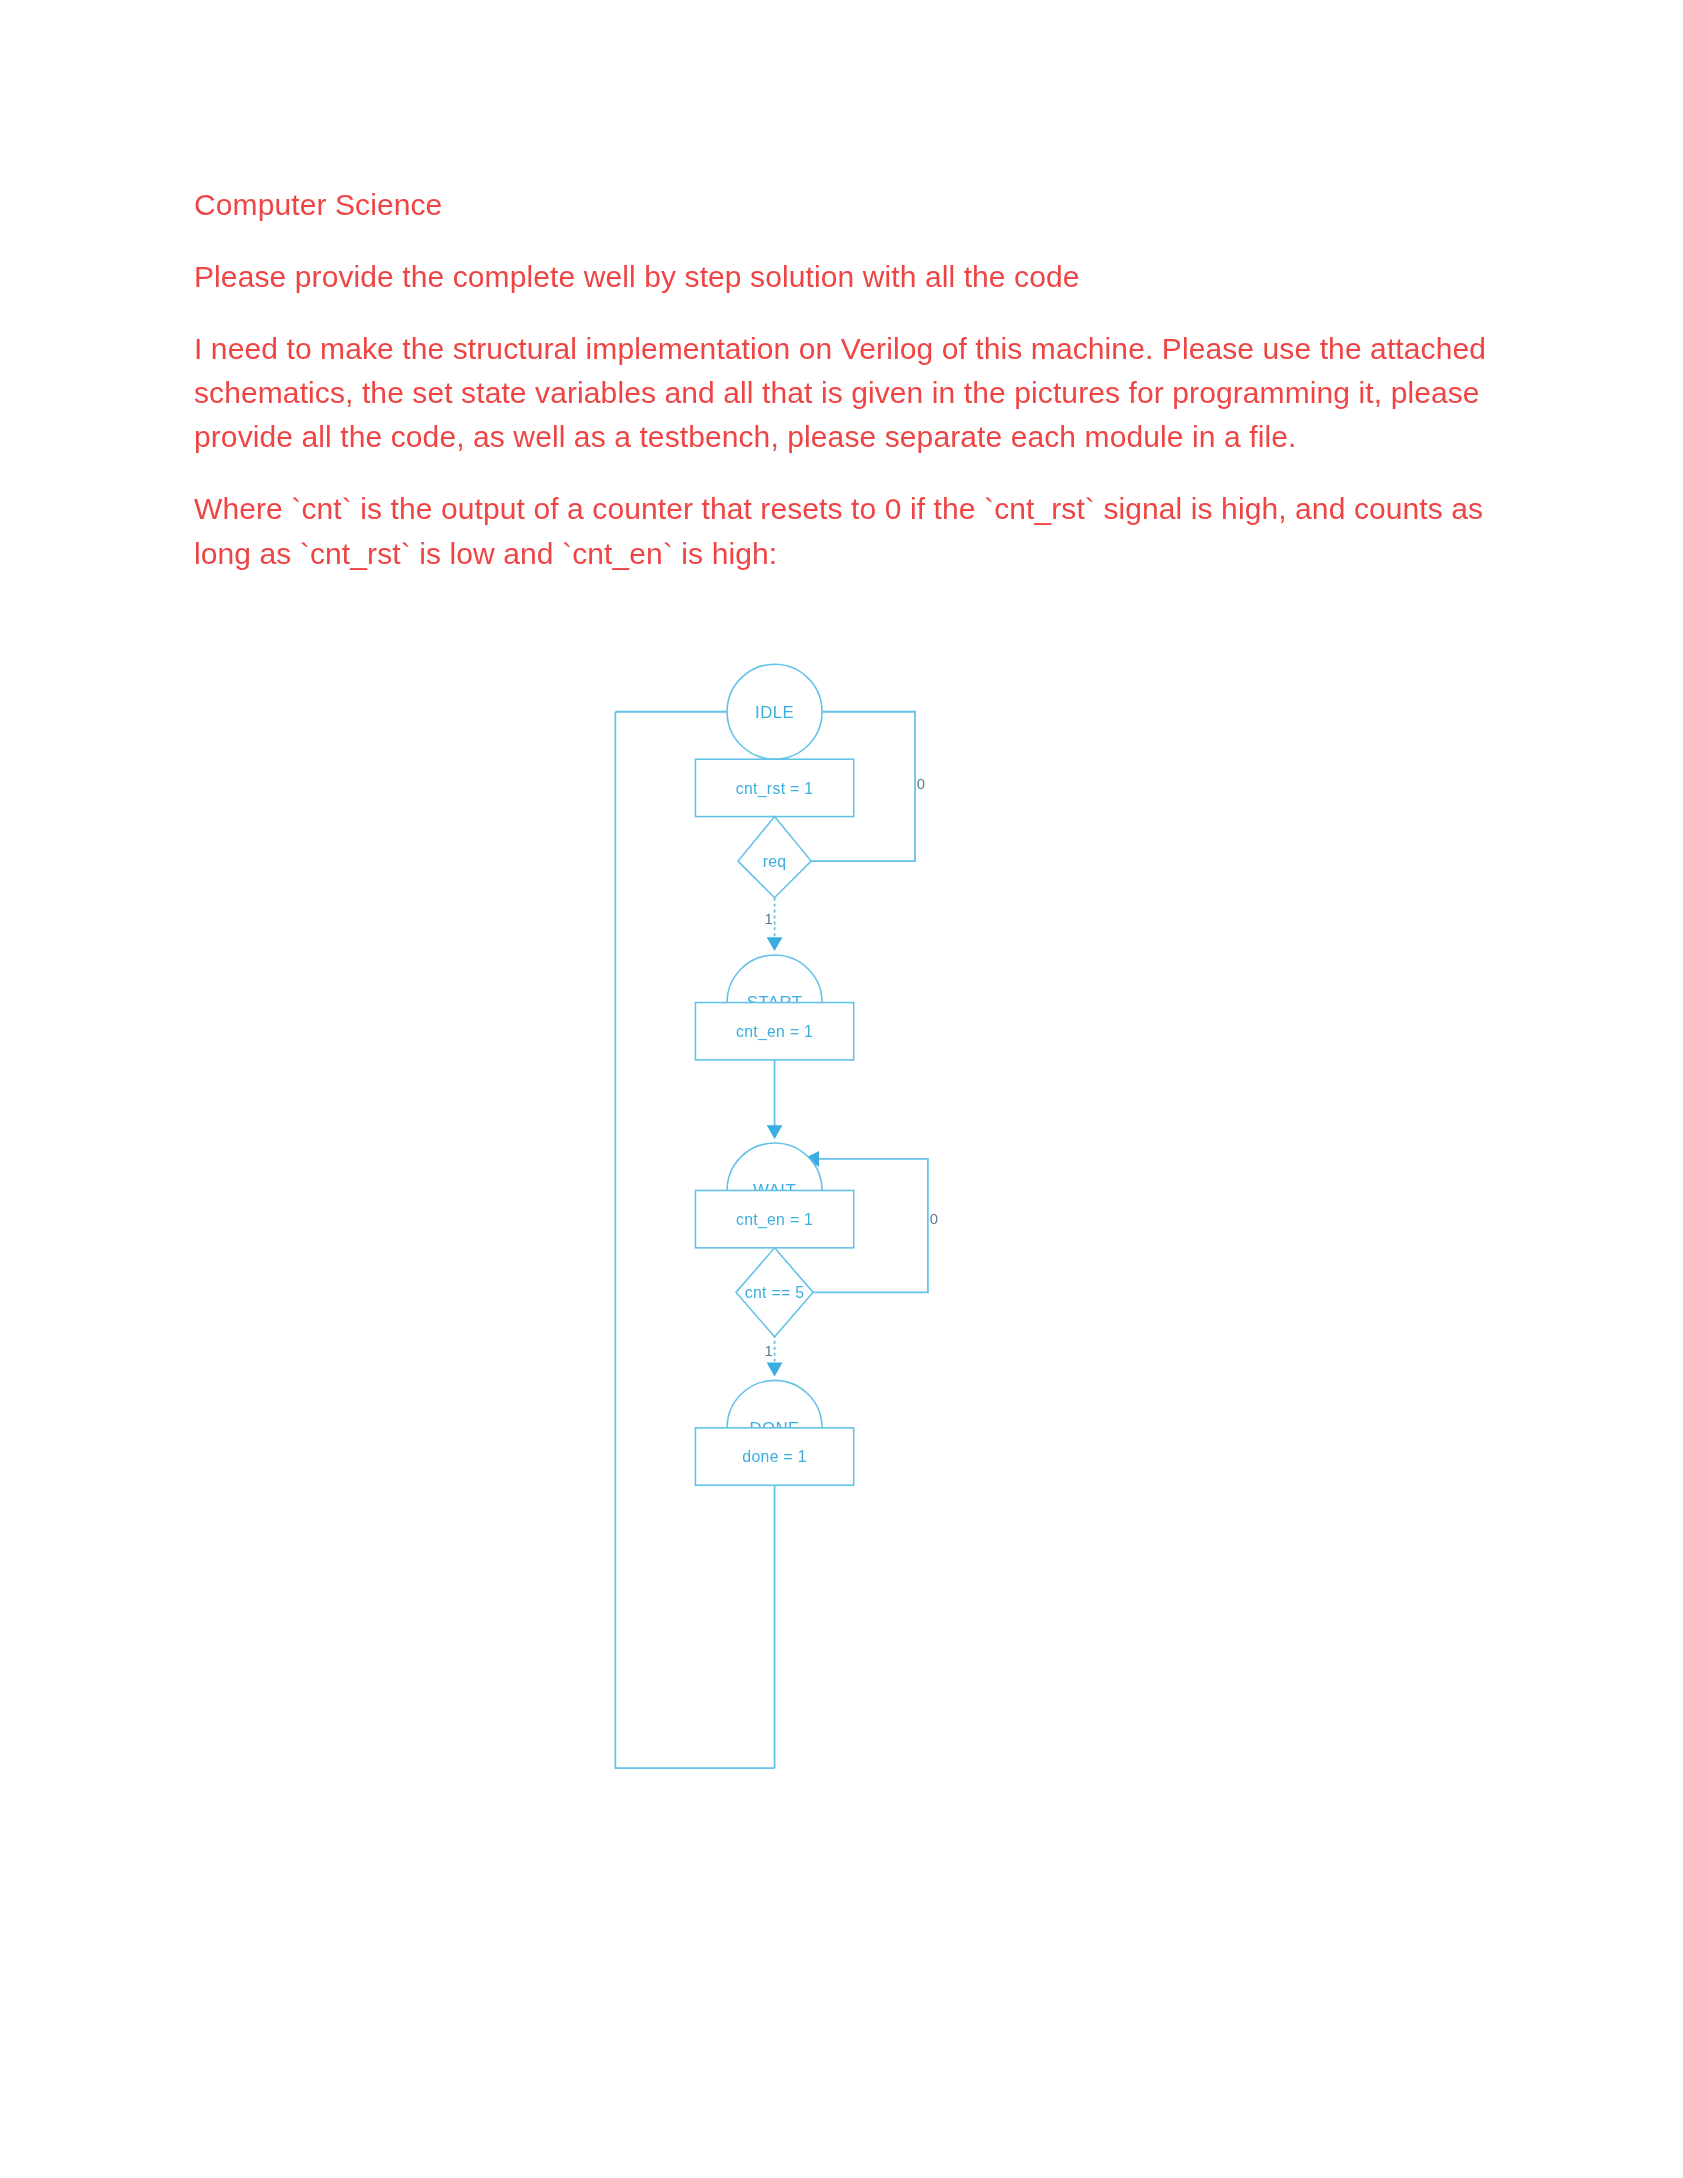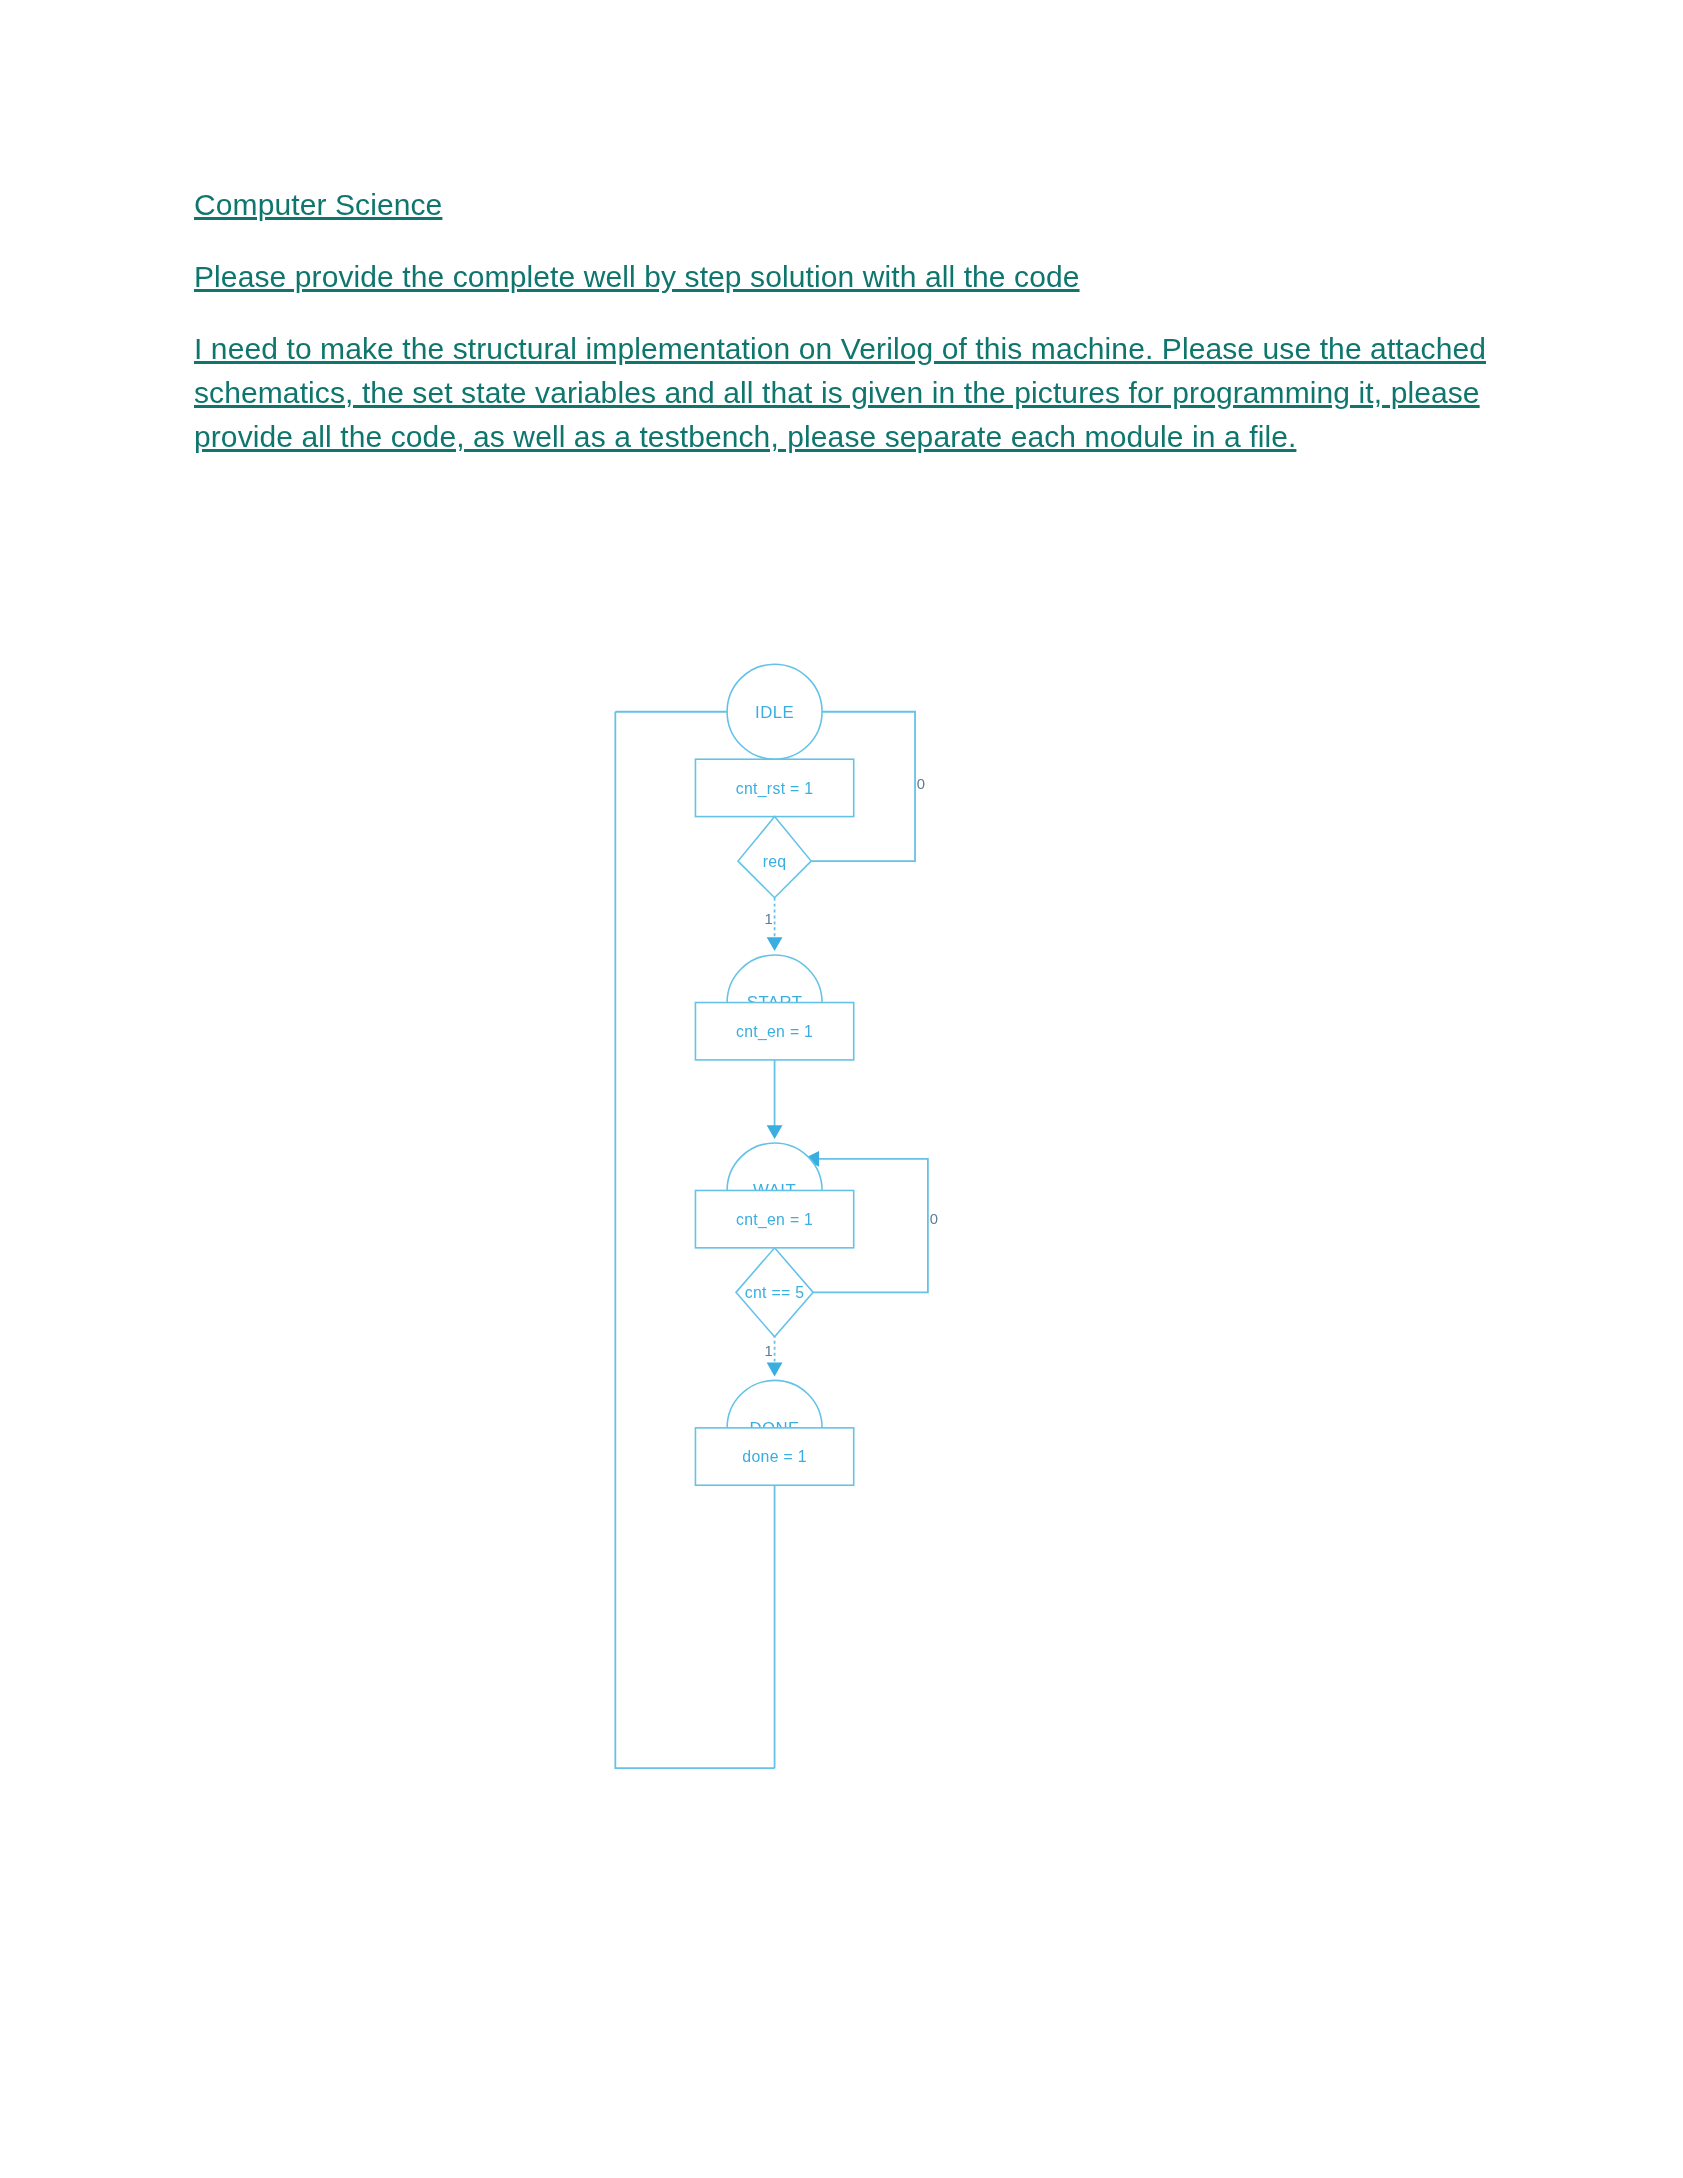--- a/index.html
+++ b/index.html
@@ -26,24 +26,23 @@
   .doc-body {
     position: absolute;
     left: 194px;
     top: 183px;
     width: 1297px;
   }
   p.para {
     margin: 0 0 28px 0;
     font-size: 30px;
     line-height: 1.47;
-    color: #0f766e;
+    color: #ef4444;
     font-family: "Liberation Sans", sans-serif;
     letter-spacing: 0.1px;
-    text-decoration: underline;
   }
   p.para:last-child { margin-bottom: 0; }
 
   .diagram-wrap {
     position: absolute;
     left: 554px;
     top: 650px;
     width: 455px;
     height: 1168px;
   }
@@ -87,20 +86,21 @@
 </style>
 </head>
 <body>
 
 <div class="page">
 
   <div class="doc-body">
     <p class="para">Computer Science</p>
     <p class="para">Please provide the complete well by step solution with all the code</p>
     <p class="para">I need to make the structural implementation on Verilog of this machine. Please use the attached schematics, the set state variables and all that is given in the pictures for programming it, please provide all the code, as well as a testbench, please separate each module in a file.</p>
+    <p class="para">Where `cnt` is the output of a counter that resets to 0 if the `cnt_rst` signal is high, and counts as long as `cnt_rst` is low and `cnt_en` is high:</p>
   </div>
 
   <div class="diagram-wrap">
     <svg width="455" height="1168" viewBox="0 0 460 1180" xmlns="http://www.w3.org/2000/svg">
 
       <g>
         <path class="fc-line" d="M 223 1130 L 62 1130 L 62 62"></path>
         <path class="fc-line" d="M 62 62 L 196 62"></path>
         <polygon class="fc-arrow-fill" points="196,54 212,62 196,70"></polygon>
       </g>

